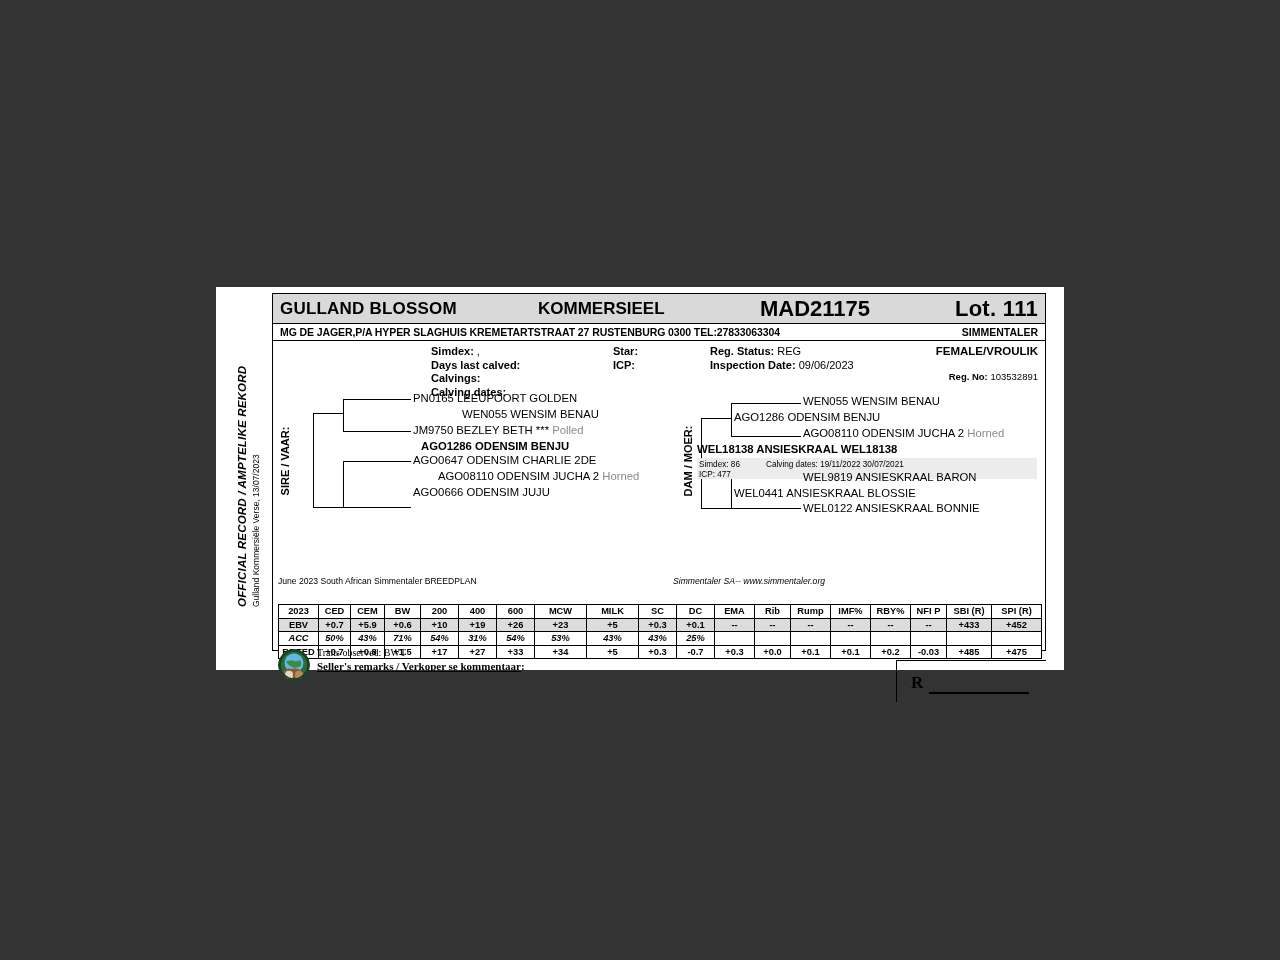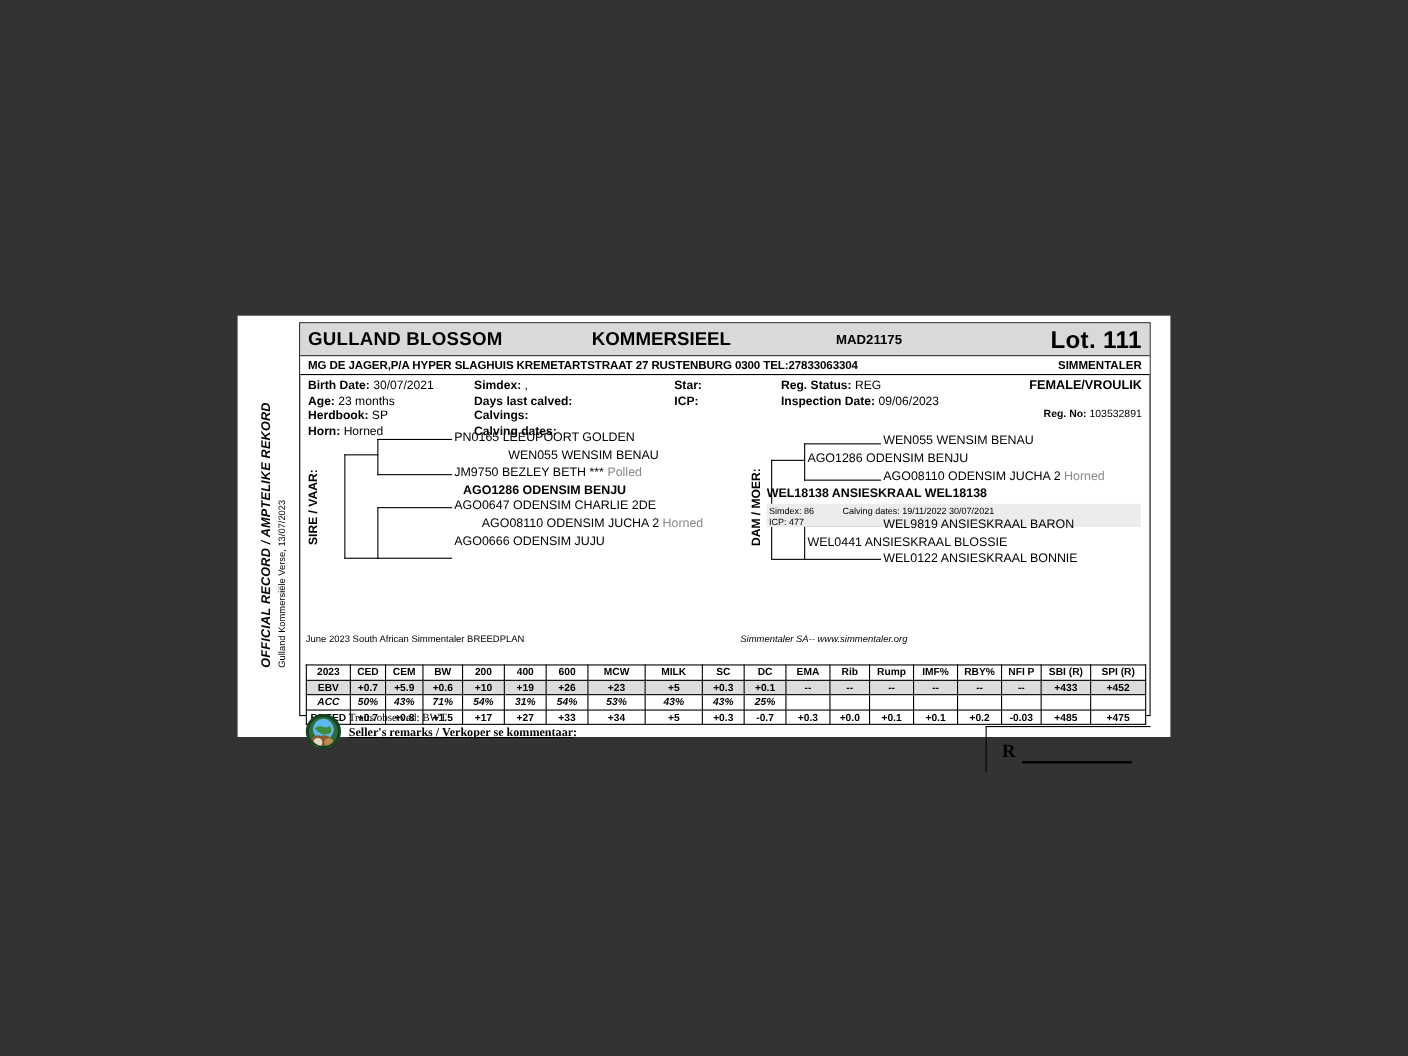--- a/index.html
+++ b/index.html
@@ -46,21 +46,21 @@
   
   .band-title {
     display: flex; align-items: center;
     background: #d9d9d9;
     border-bottom: 1.5px solid #000;
     height: 30px; padding: 0 7px;
     box-sizing: border-box;
   }
   .band-title .t-name { font-size: 17px; font-weight: bold; letter-spacing:.2px; }
   .band-title .t-type { font-size: 17px; font-weight: bold; position:absolute; left:265px;}
-  .band-title .t-code { font-size: 12px; font-weight: bold; position:absolute; left:487px;}
+  .band-title .t-code { font-size: 22px; font-weight: bold; position:absolute; left:487px;}
   .band-title .t-lot  { font-size: 22px; font-weight: bold; margin-left:auto; letter-spacing:.3px;}
 
   .band-addr {
     display:flex; align-items:center;
     border-bottom: 1.5px solid #000;
     height: 17px; padding: 0 7px; box-sizing:border-box;
     background:#fff;
   }
   .band-addr .addr { font-size: 10.5px; font-weight:bold; letter-spacing:-.1px;}
   .band-addr .breed { font-size: 10.5px; font-weight:bold; margin-left:auto;}
@@ -188,38 +188,20 @@
       <span class="t-code">MAD21175</span>
       <span class="t-lot">Lot. 111</span>
     </div>
 
     <div class="band-addr">
       <span class="addr">MG DE JAGER,P/A HYPER SLAGHUIS KREMETARTSTRAAT 27 RUSTENBURG 0300 TEL:27833063304</span>
       <span class="breed">SIMMENTALER</span>
     </div>
 
     <div class="info">
-      <div class="col c1">
-        <div class="row">
-          <b>Birth Date:</b>
-          <span class="val">30/07/2021</span>
-        </div>
-        <div class="row">
-          <b>Age:</b>
-          <span class="val">23 months</span>
-        </div>
-        <div class="row">
-          <b>Herdbook:</b>
-          <span class="val">SP</span>
-        </div>
-        <div class="row">
-          <b>Horn:</b>
-          <span class="val">Horned</span>
-        </div>
-      </div>
 
       <div class="col c2">
         <div class="row">
           <b>Simdex:</b>
           <span class="val">,</span>
         </div>
         <div class="row">
           <b>Days last calved:</b>
           <span class="val"></span>
         </div>

